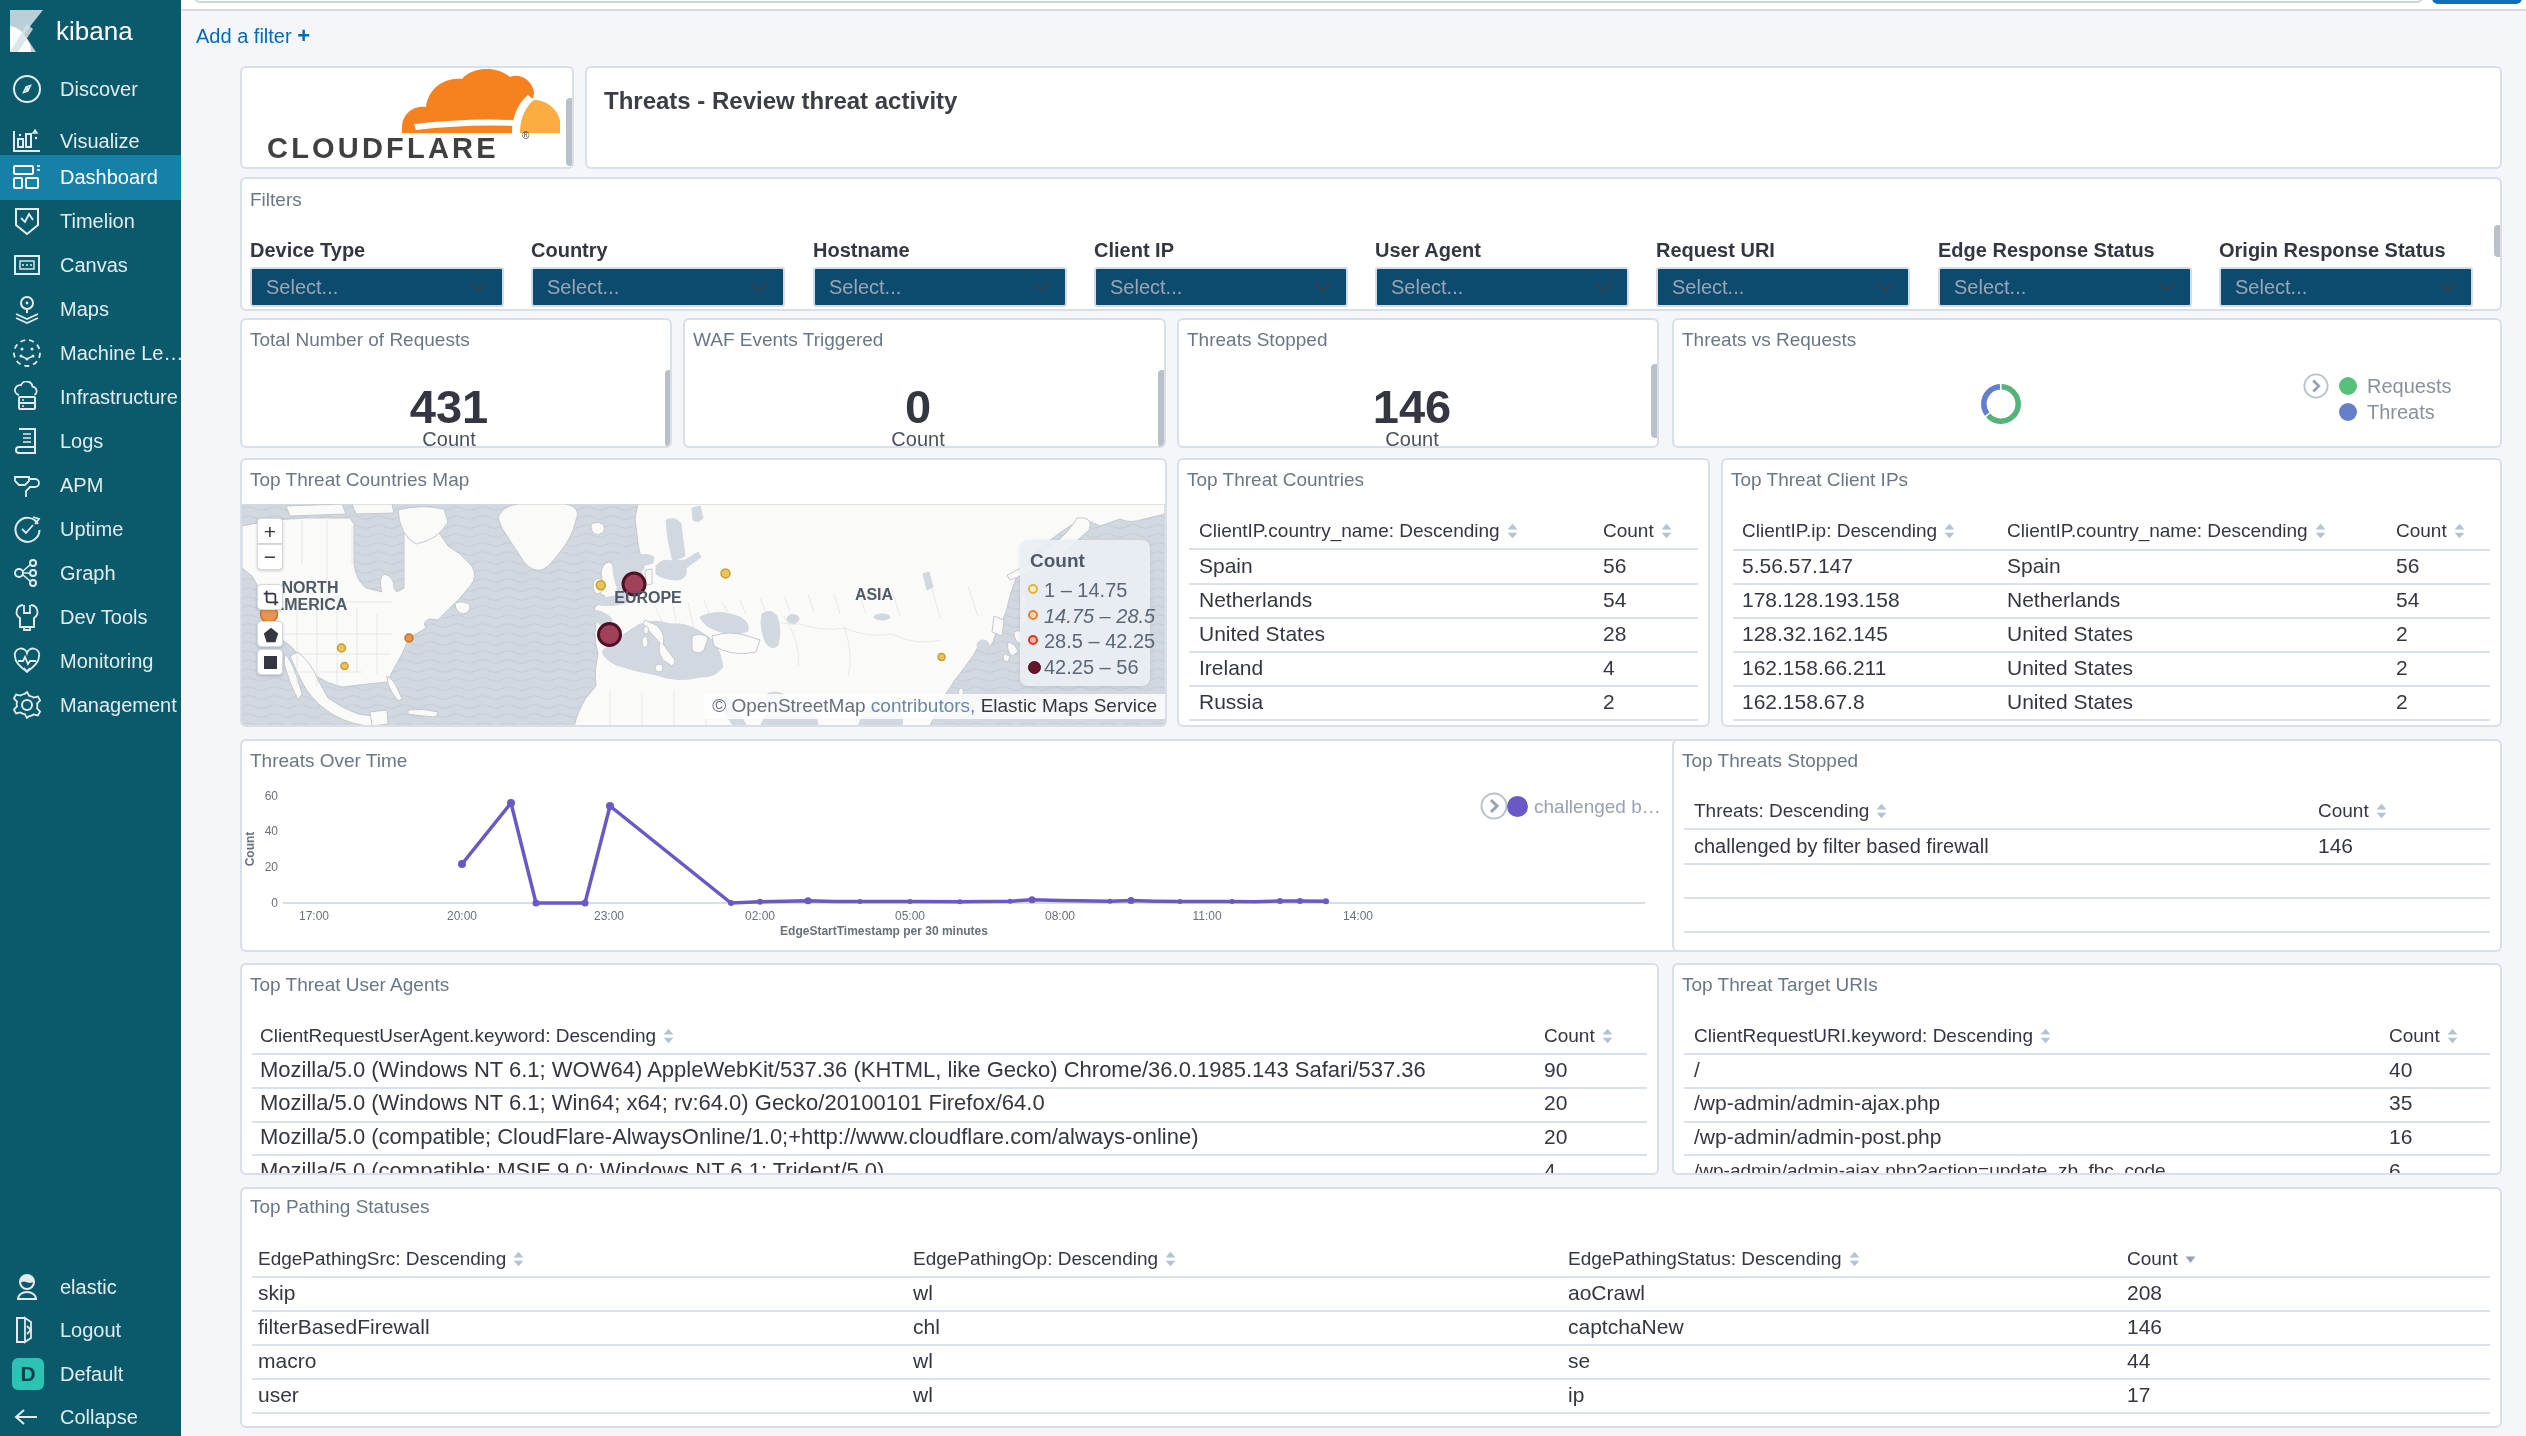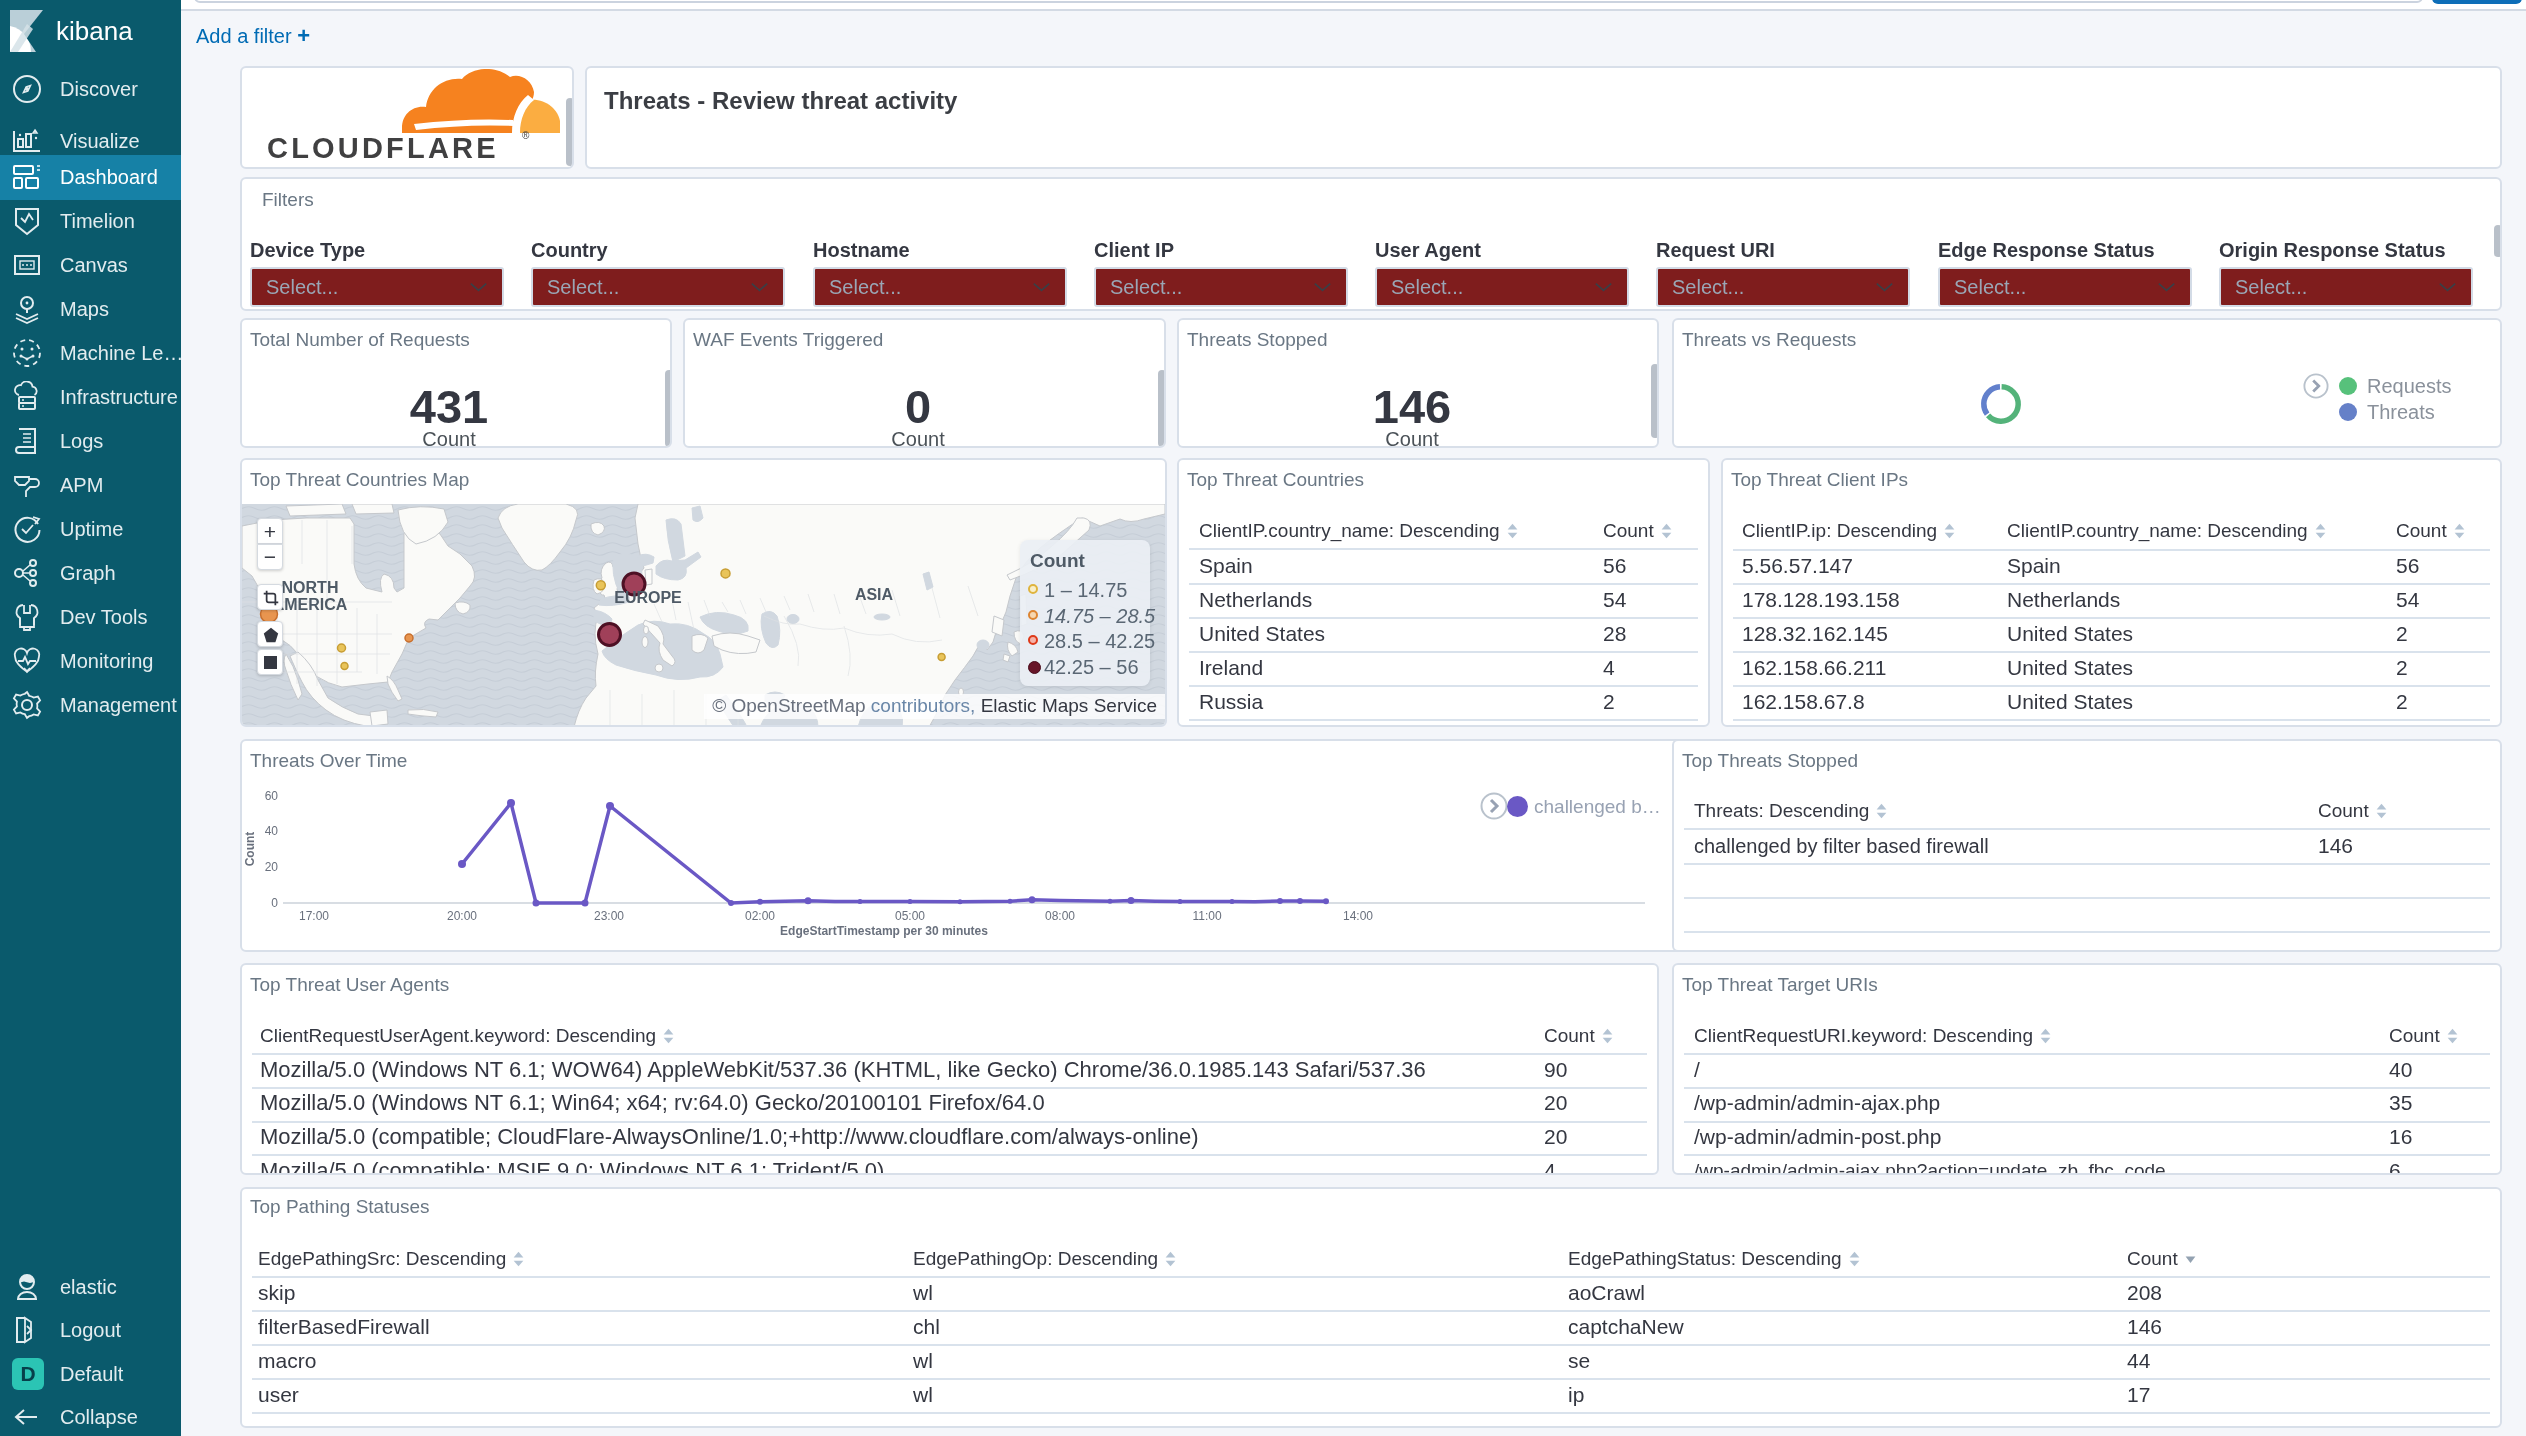--- a/index.html
+++ b/index.html
@@ -8,21 +8,21 @@
   .panel{position:absolute;background:#fff;border:2px solid #D8DFE9;border-radius:6px;overflow:hidden;}
   .ptitle{position:absolute;font-size:19px;color:#6A7784;white-space:nowrap;}
   .thead{position:absolute;font-weight:normal;color:#343741;font-size:19px;white-space:nowrap;transform:translateY(-50%);}
   .cell{position:absolute;color:#343741;font-size:21px;white-space:nowrap;transform:translateY(-50%);}
   .rline{position:absolute;height:2px;background:#D9E2EC;}
   .vscroll{position:absolute;width:8px;background:#B9C0C9;border-radius:4px;}
   .sorticon{display:inline-block;vertical-align:-3px;margin-left:6px;}
   .metricv{position:absolute;font-size:47px;font-weight:bold;color:#343741;transform:translate(-50%,-50%);}
   .metricl{position:absolute;font-size:20px;color:#4B5258;transform:translate(-50%,-50%);}
   .flabel{position:absolute;font-weight:bold;color:#343741;font-size:20px;transform:translateY(-50%);white-space:nowrap;}
-  .fselect{position:absolute;width:254px;height:40px;background:#7f1d1d;border:2px solid #D3DBE6;border-radius:3px;}
+  .fselect{position:absolute;width:254px;height:40px;background:#0c4a6e;border:2px solid #D3DBE6;border-radius:3px;}
   .fselect .ph{position:absolute;left:14px;top:50%;transform:translateY(-50%);color:#9AA6B5;font-size:20px;}
   .fselect svg{position:absolute;right:14px;top:50%;transform:translateY(-50%);}
   .navitem{position:absolute;left:0;width:181px;height:44px;color:#E2ECEF;font-size:20px;}
   .navitem .lbl{position:absolute;left:60px;top:50%;transform:translateY(-50%);white-space:nowrap;}
   .navitem svg{position:absolute;left:11px;top:50%;transform:translateY(-50%);}
 </style>
 </head>
 <body>
 
 <div class="abs" style="left:181px;top:0;width:2345px;height:11px;background:#fff;border-bottom:2px solid #D3DAE4;"></div>
@@ -216,21 +216,21 @@
     <text x="1" y="89" font-family="Liberation Sans, sans-serif" font-size="29" font-weight="bold" fill="#404041" letter-spacing="3.2">CLOUDFLARE</text>
     <text x="256" y="70" font-family="Liberation Sans, sans-serif" font-size="10" fill="#404041">®</text>
   </svg>
   <div class="vscroll" style="left:324px;top:30px;height:68px;"></div>
 </div>
 <div class="panel" style="left:585px;top:66px;width:1917px;height:103px;">
   <div class="abs" style="left:17px;top:19px;font-size:24px;font-weight:bold;color:#3B3E44;">Threats - Review threat activity</div>
 </div>
 
 <div class="panel" id="filters" style="left:240px;top:177px;width:2262px;height:134px;">
-  <div class="ptitle" style="left:8px;top:10px;margin-left:12px;">Filters</div>
+  <div class="ptitle" style="left:8px;top:10px;">Filters</div>
   <div class="vscroll" style="left:2252px;top:46px;height:32px;"></div>
 </div>
 <div id="filterrow">
 <div class="flabel" style="left:250px;top:250px;">Device Type</div>
 <div class="fselect" style="left:250px;top:267px;">
       <span class="ph">Select...</span>
       <svg width="19" height="12" viewBox="0 0 22 14" fill="none" stroke="#3A3F46" stroke-width="2">
         <path d="M2,3 L11,11 L20,3"></path>
       </svg>
     </div>

